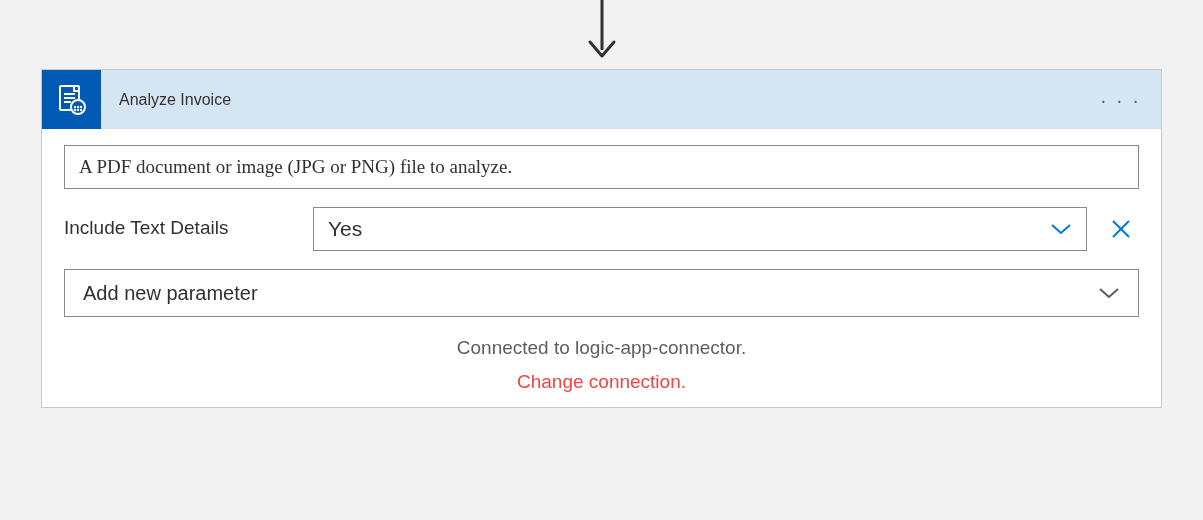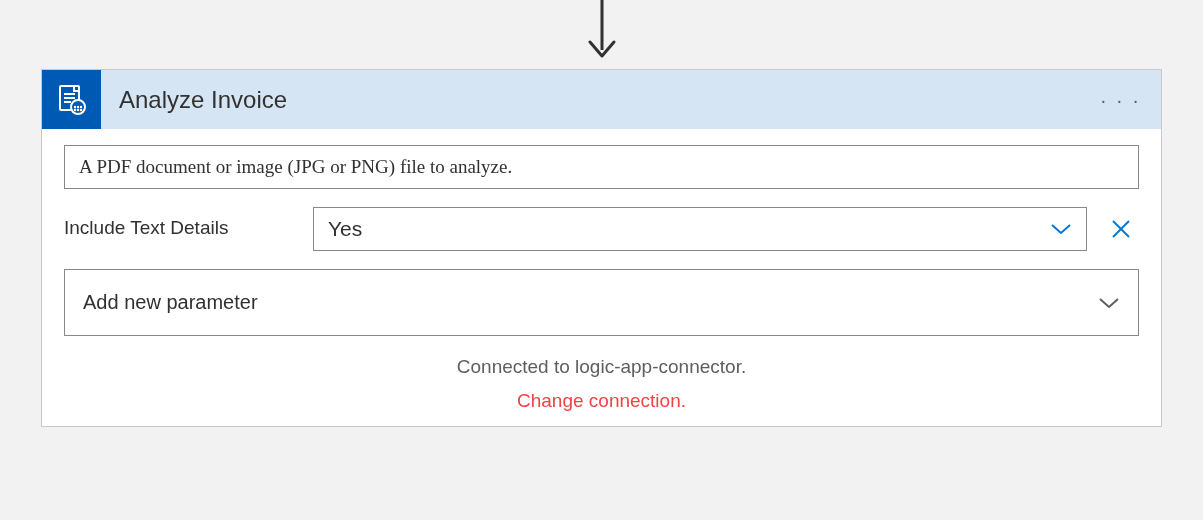--- a/index.html
+++ b/index.html
@@ -39,21 +39,21 @@
     }
     .card-header-icon {
       width: 59px;
       height: 59px;
       background: #0059b3;
       display: flex;
       align-items: center;
       justify-content: center;
     }
     .card-title {
-      font-size: 24px;
+      font-size: 16px;
       color: #323130;
       margin-left: 18px;
       font-weight: 400;
     }
     .card-menu {
       position: absolute;
       right: 20px;
       top: 50%;
       transform: translateY(-50%);
       font-size: 20px;
@@ -124,21 +124,21 @@
       align-items: center;
       justify-content: center;
       cursor: pointer;
     }
     .add-param-row {
       margin-top: 4px;
       margin-bottom: 20px;
     }
     .add-param {
       width: 100%;
-      height: 67px;
+      height: 48px;
       border: 1px solid #8a8886;
       background: #fff;
       display: flex;
       align-items: center;
       justify-content: space-between;
       padding: 0 18px;
       cursor: pointer;
     }
     .add-param-text {
       font-size: 20px;

